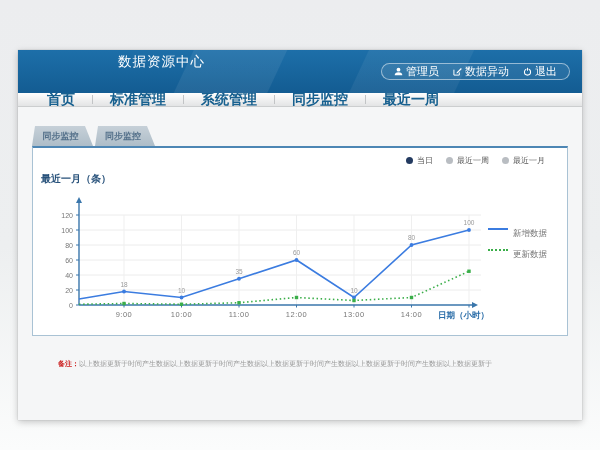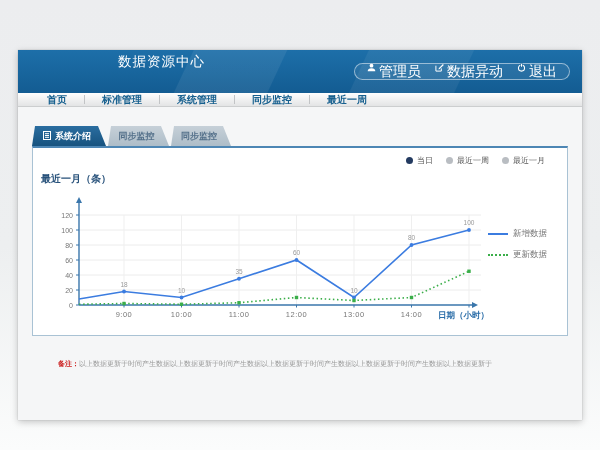--- a/index.html
+++ b/index.html
@@ -23,28 +23,28 @@
   }
   .logo { position:absolute; left:18px; top:5px; line-height:1.1; }
   .logo-en { font-size:14px; font-weight:bold; letter-spacing:.5px; }
   .logo-cn { font-size:11px; font-weight:bold; letter-spacing:2px; }
   .app-title { position:absolute; left:100px; top:3px; font-size:13.5px; letter-spacing:1px; }
   .user-pill {
     position:absolute; right:12px; top:13px; height:17px; display:flex; align-items:center;
     gap:14px; padding:0 12px; border:1px solid rgba(255,255,255,.5); border-radius:9px;
     background:rgba(255,255,255,.07);
   }
-  .user-item { display:flex; align-items:flex-start; gap:3px; font-size:14px; cursor:pointer; }
+  .user-item { display:flex; align-items:center; gap:3px; font-size:11px; cursor:pointer; }
   .user-item svg { display:block; }
   
   .nav {
     height:14px; display:flex; align-items:center; padding-left:12px;
     background:linear-gradient(180deg,#fefefe,#e3e4e5); border-bottom:1px solid #cccecf;
   }
-  .nav-item { font-size:10px; font-weight:bold; color:#17608f; padding:0 17px; cursor:pointer; white-space:nowrap; }
+  .nav-item { font-size:14px; font-weight:bold; color:#17608f; padding:0 17px; cursor:pointer; white-space:nowrap; }
   .nav-sep { width:1px; height:9px; background:#c2c4c6; }
   
   .content { padding:19px 14px 0 14px; position:relative; }
   .tabs { display:flex; gap:2px; height:20px; }
   .tab {
     display:flex; align-items:center; justify-content:center; gap:4px;
     font-size:9px; font-weight:bold; cursor:pointer;
     clip-path:polygon(0 100%, 3px 0, calc(100% - 8px) 0, 100% 100%);
     padding:0 14px 0 10px;
   }
@@ -57,21 +57,21 @@
   
   .filters { position:absolute; top:7px; right:22px; display:flex; gap:13px; z-index:2; }
   .filter { display:flex; align-items:center; gap:4px; font-size:8px; color:#555; cursor:pointer; }
   .dot { width:7px; height:7px; border-radius:50%; background:#b9bdc2; }
   .filter.selected .dot { background:#233a60; }
   
   .y-title { position:absolute; left:8px; top:24px; font-size:10px; font-weight:bold; color:#27517a; z-index:2; }
   #chart-svg { position:absolute; left:0; top:0; }
   #chart-svg text { font-family:"Liberation Sans","DejaVu Sans",sans-serif; }
   .legend { position:absolute; left:455px; top:80px; display:flex; flex-direction:column; gap:9px; z-index:2; }
-  .legend-item { display:flex; align-items:center; gap:5px; font-size:8.5px; color:#777; cursor:pointer; }
+  .legend-item { display:flex; align-items:flex-start; gap:5px; font-size:8.5px; color:#777; cursor:pointer; }
   .sw { width:20px; height:0; }
   .sw.solid  { border-top:2px solid #3b7ce0; }
   .sw.dotted { border-top:2px dotted #3aae49; }
   
   .note { position:absolute; left:25px; right:8px; top:211px; font-size:7px; color:#9a9a9a; white-space:nowrap; overflow:hidden; }
   .note b { color:#cc2222; font-weight:bold; }
 </style>
 </head>
 <body>
 
@@ -118,29 +118,20 @@
     <div class="nav-sep"></div>
     <div class="nav-item">系统管理</div>
     <div class="nav-sep"></div>
     <div class="nav-item">同步监控</div>
     <div class="nav-sep"></div>
     <div class="nav-item">最近一周</div>
   </div>
 
   <div class="content">
     <div class="tabs">
-      <div class="tab active" style="min-width:74px;">
-        <span><svg width="8" height="9" viewBox="0 0 8 9">
-              <rect x="0.5" y="0.5" width="7" height="8" fill="none" stroke="#fff"></rect>
-              <line x1="2" y1="2.7" x2="6" y2="2.7" stroke="#fff"></line>
-              <line x1="2" y1="4.5" x2="6" y2="4.5" stroke="#fff"></line>
-              <line x1="2" y1="6.3" x2="6" y2="6.3" stroke="#fff"></line>
-            </svg></span>
-        <span>系统介绍</span>
-      </div>
       <div class="tab inactive" style="min-width:61px;">
         <span>同步监控</span>
       </div>
       <div class="tab inactive" style="min-width:58px;">
         <span>同步监控</span>
       </div>
     </div>
 
     <div class="panel">
 

